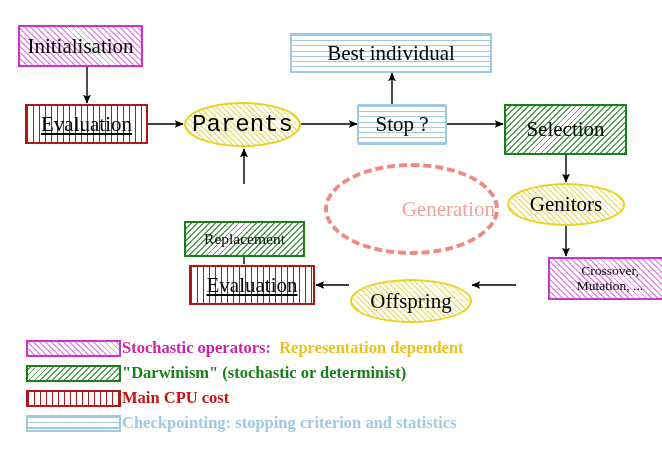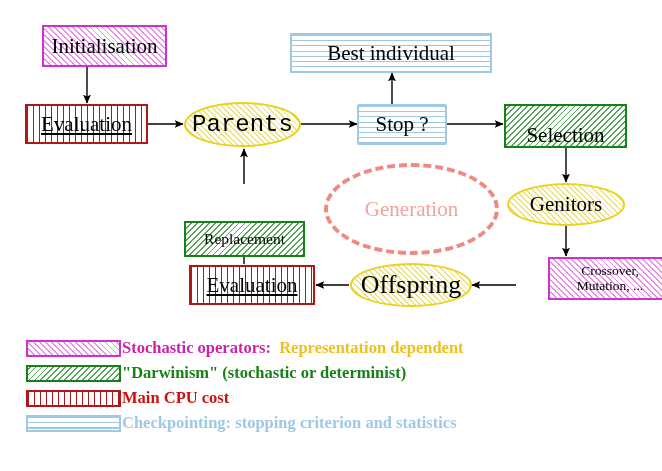--- a/index.html
+++ b/index.html
@@ -154,66 +154,66 @@
       <line x1="516" y1="285" x2="472" y2="285"></line>
 
       <line x1="349" y1="285" x2="316" y2="285"></line>
 
       <line x1="244" y1="264" x2="244" y2="223"></line>
 
       <line x1="244" y1="184" x2="244" y2="149"></line>
     </g>
   </svg>
 
-  <div class="node fill-magenta" style="left:42px; top:25px; width:125px; height:42px; font-size:21px;">
+  <div class="node fill-magenta" style="left:18px; top:25px; width:125px; height:42px; font-size:21px;">
     <span>Initialisation</span>
   </div>
 
   <div class="node fill-red" style="left:25px; top:104px; width:123px; height:40px; font-size:21px;">
     <span>Evaluation</span>
   </div>
 
   <div class="node fill-yellow-ellipse" style="left:184px; top:102px; width:117px; height:45px; font-size:24px;font-family:Liberation Mono, monospace;">
     <span>Parents</span>
   </div>
 
   <div class="node fill-blue" style="left:290px; top:33px; width:202px; height:40px; font-size:21px;">
     <span>Best individual</span>
   </div>
 
   <div class="node fill-blue rounded" style="left:357px; top:104px; width:90px; height:41px; font-size:21px;">
     <span>Stop ?</span>
   </div>
 
-  <div class="node fill-green" style="left:504px; top:104px; width:123px; height:44px; font-size:21px;align-items:flex-end;">
+  <div class="node fill-green" style="left:504px; top:104px; width:123px; height:51px; font-size:21px;">
     <span>Selection</span>
   </div>
 
   <div class="node fill-yellow-ellipse" style="left:507px; top:183px; width:118px; height:43px; font-size:21px;">
     <span>Genitors</span>
   </div>
 
   <div class="node fill-magenta" style="left:548px; top:257px; width:124px; height:43px; font-size:13.5px;">
     <span>Crossover,
 Mutation, ...</span>
   </div>
 
-  <div class="node fill-yellow-ellipse" style="left:350px; top:263px; width:122px; height:44px; font-size:26px;">
+  <div class="node fill-yellow-ellipse" style="left:350px; top:279px; width:122px; height:44px; font-size:21px;">
     <span>Offspring</span>
   </div>
 
   <div class="node fill-red" style="left:189px; top:265px; width:126px; height:40px; font-size:21px;">
     <span>Evaluation</span>
   </div>
 
   <div class="node fill-green" style="left:184px; top:185px; width:121px; height:36px; font-size:15.5px;margin-top:36px;">
     <span>Replacement</span>
   </div>
 
-  <div class="node ellipse-dashed" style="left:324px; top:163px; width:175px; height:92px; font-size:21px;">
+  <div class="node ellipse-dashed" style="left:324px; top:163px; width:175px; height:92px; font-size:21px;justify-content:flex-end;">
     <span>Generation</span>
   </div>
 
   <div id="legend">
 
     <div class="legend-row">
       <div class="swatch fill-magenta"></div>
       <div class="legend-text c-magenta"><span>Stochastic operators:</span><span class="alt">  Representation dependent</span></div>
     </div>
 

